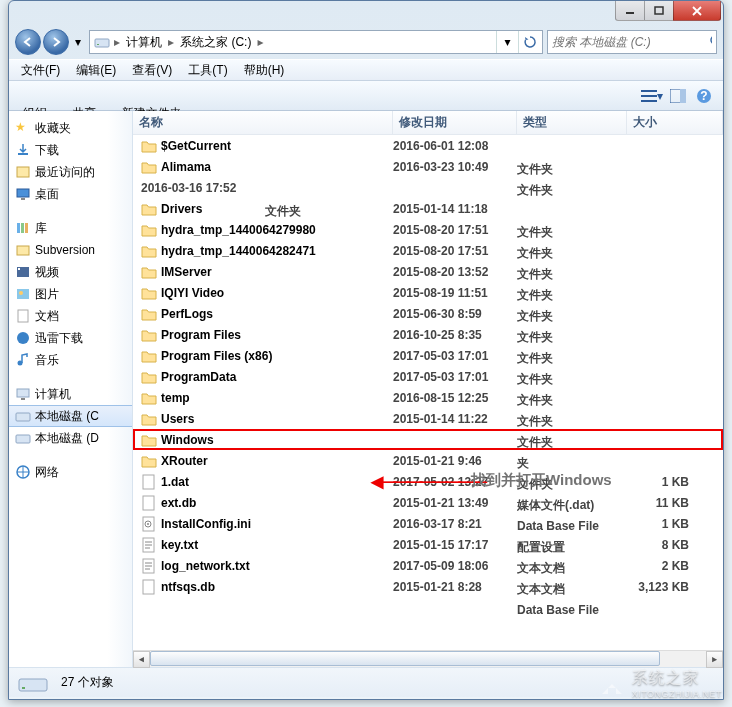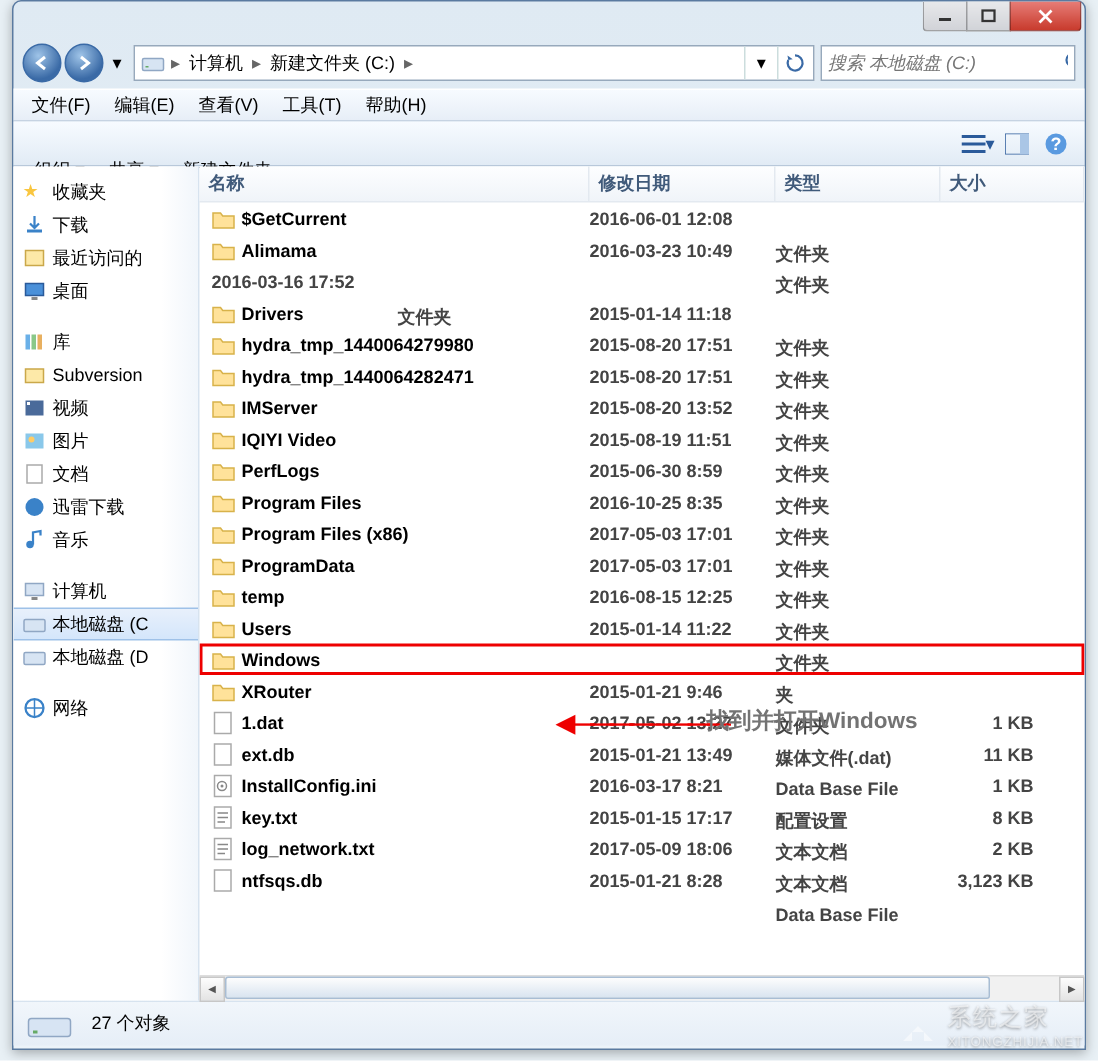--- a/index.html
+++ b/index.html
@@ -115,21 +115,21 @@
       <div class="dd-btn">▾</div>
     </div>
     <div class="breadcrumb">
       <svg class="bc-icon">
           <rect x="1" y="5" width="14" height="8" rx="1" fill="#d7e4f3" stroke="#90a7c4"></rect>
           <rect x="3" y="10" width="2" height="1" fill="#6a6"></rect>
         </svg>
       <span class="bc-sep">▸</span>
       <span class="bc-part">计算机</span>
       <span class="bc-sep">▸</span>
-      <span class="bc-part">新建文件夹 (C:)</span>
+      <span class="bc-part">系统之家 (C:)</span>
       <span class="bc-sep">▸</span>
       <div class="bc-tools">
         <div class="bc-tool">▾</div>
         <div class="bc-tool">
             <svg width="14" height="14">
               <path d="M7 2 A5 5 0 1 1 2.5 5" fill="none" stroke="#3a6aa6" stroke-width="1.5"></path>
               <path d="M2 2 L2.5 5 L5.5 4.5" fill="#3a6aa6"></path>
             </svg>
           </div>
       </div>

